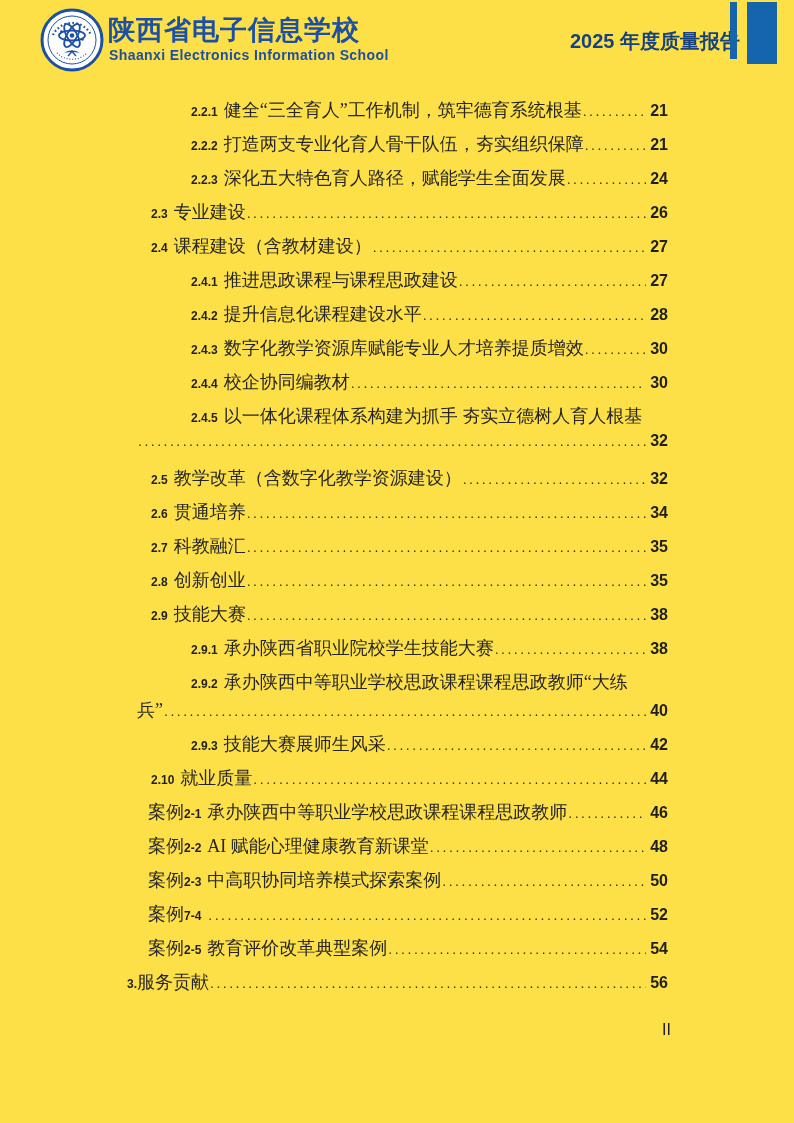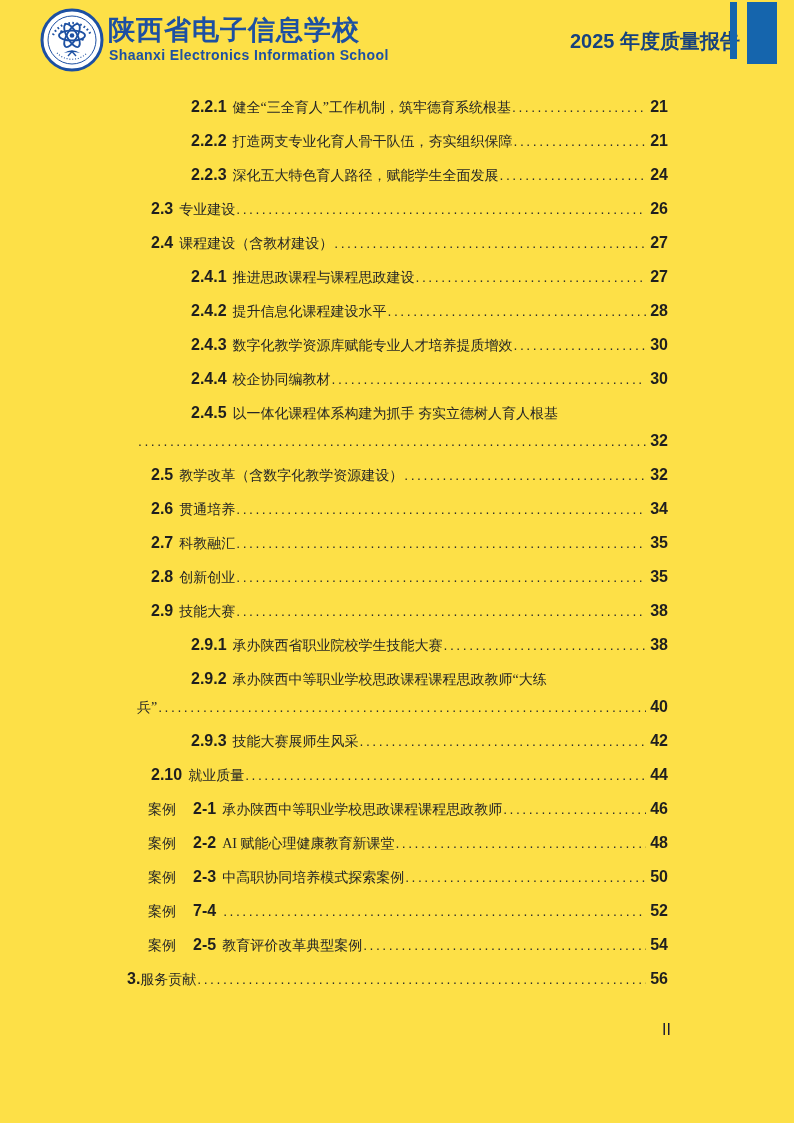--- a/index.html
+++ b/index.html
@@ -38,26 +38,26 @@
   .toc { position:absolute; left:127px; top:98px; width:541px; }
   .toc-row { display:flex; align-items:baseline; height:34px; color:#262626; }
   .toc-row.wrap-first { height:28px; }
   .lvl-1 { padding-left:0; }
   .lvl-2 { padding-left:24px; }
   .lvl-case { padding-left:21px; }
   .lvl-3 { padding-left:64px; }
   .continuation { padding-left:10px; }
   .pre, .txt {
     font-family:"Liberation Serif","DejaVu Serif",serif;
-    font-size:14px; white-space:pre;
-  }
-  .pre { margin-right:17px; }
+    font-size:18px; white-space:pre;
+  }
+  .pre { margin-right:0; }
   .num {
     font-family:"Liberation Sans","DejaVu Sans",sans-serif;
-    font-weight:700; font-size:16px; white-space:pre; margin-right:6px;
+    font-weight:700; font-size:12px; white-space:pre; margin-right:6px;
     color:#1f1f1f;
   }
   .num.nogap { margin-right:0; }
   .dots {
     flex:1; overflow:hidden; white-space:nowrap;
     font-size:14px; letter-spacing:2.5px; color:#2e2e2e;
     margin:0 1px;
     font-family:"Liberation Sans","DejaVu Sans",sans-serif;
   }
   .page-num {

